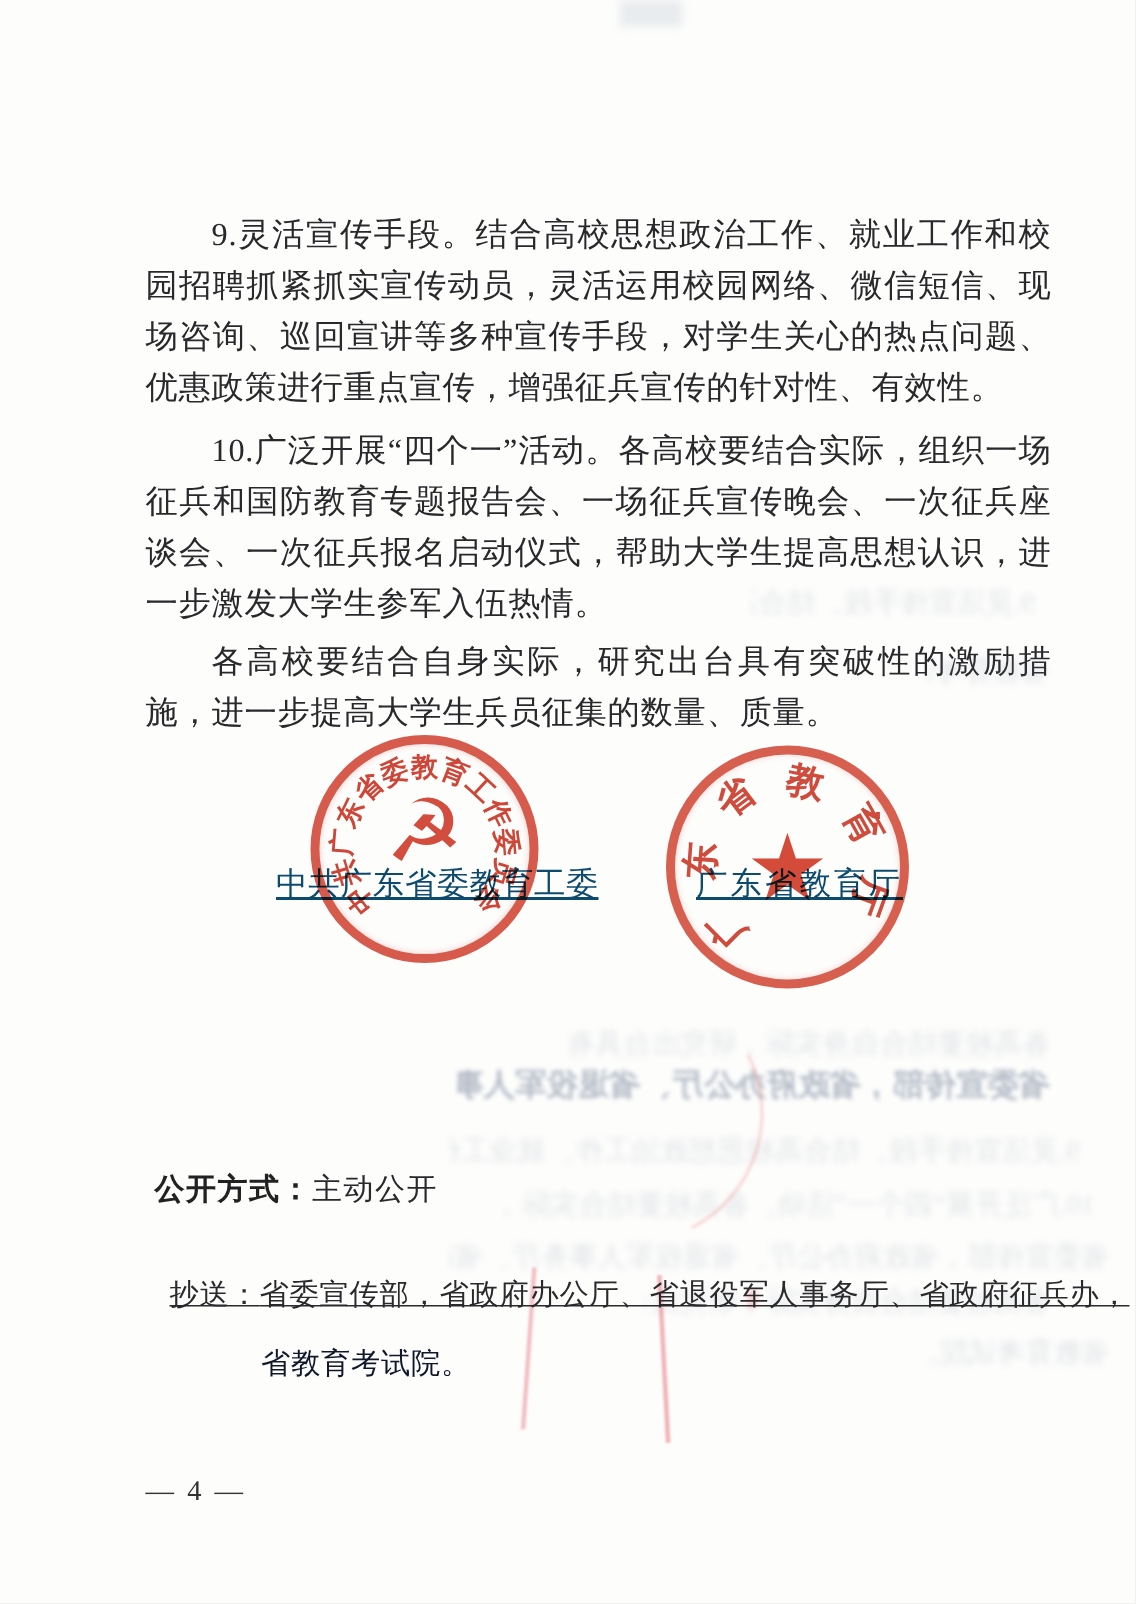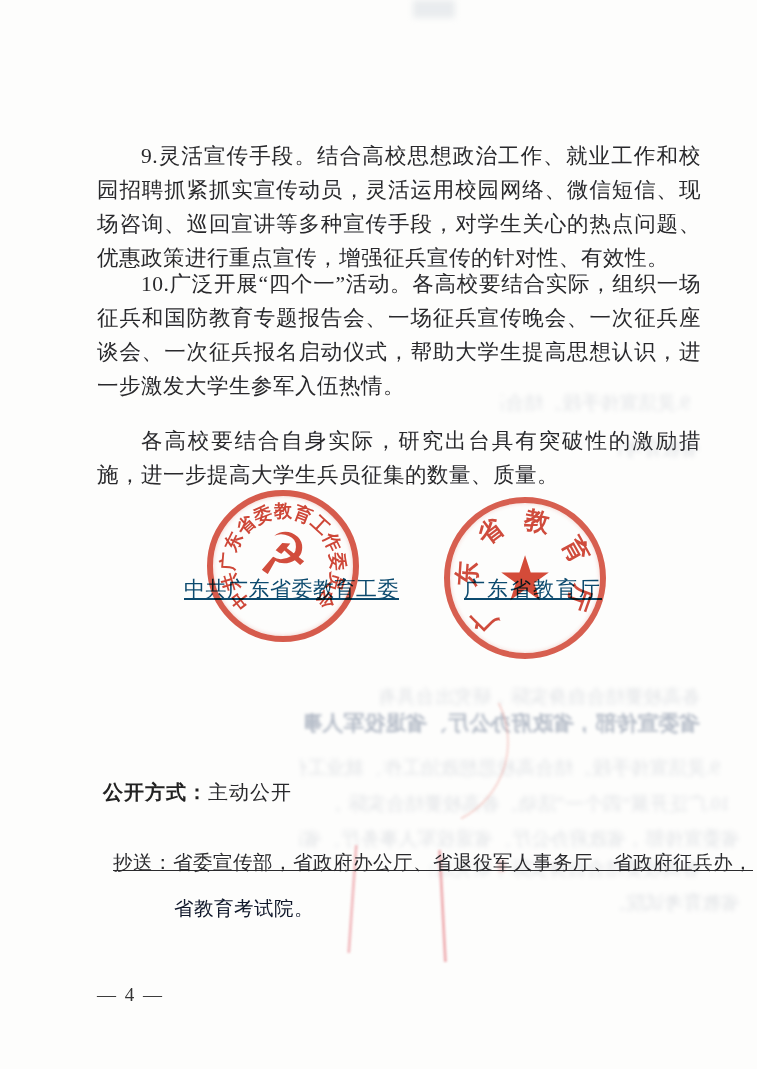--- a/index.html
+++ b/index.html
@@ -95,21 +95,21 @@
   .s4{left:498px;top:860px;width:7px;height:12px;background:rgba(230,120,120,0.30);filter:blur(1.5px);}
   .s5{left:413px;top:0;width:42px;height:18px;background:rgba(175,188,200,0.25);filter:blur(3px);}
 </style>
 </head>
 <body>
 
 <div class="page">
 
   <section>
     <p class="para" style="top:139px">9.灵活宣传手段。结合高校思想政治工作、就业工作和校园招聘抓紧抓实宣传动员，灵活运用校园网络、微信短信、现场咨询、巡回宣讲等多种宣传手段，对学生关心的热点问题、优惠政策进行重点宣传，增强征兵宣传的针对性、有效性。</p>
-    <p class="para" style="top:267px">10.广泛开展“四个一”活动。各高校要结合实际，组织一场征兵和国防教育专题报告会、一场征兵宣传晚会、一次征兵座谈会、一次征兵报名启动仪式，帮助大学生提高思想认识，进一步激发大学生参军入伍热情。</p>
+    <p class="para" style="top:283px">10.广泛开展“四个一”活动。各高校要结合实际，组织一场征兵和国防教育专题报告会、一场征兵宣传晚会、一次征兵座谈会、一次征兵报名启动仪式，帮助大学生提高思想认识，进一步激发大学生参军入伍热情。</p>
     <p class="para" style="top:424px">各高校要结合自身实际，研究出台具有突破性的激励措施，进一步提高大学生兵员征集的数量、质量。</p>
   </section>
 
   <div class="ghost" style="left:500px;top:392px;width:190px;height:20px">9.灵活宣传手段。结合高校思想政治工作、就业工作和校园招聘抓紧抓实宣传动员，灵活运用校园网络、微信短信、现场咨询、巡回宣讲等多种宣传手段，对学生关心的热点问题、优惠政策进行重点宣传，增强征兵宣传的针对性、有效性。</div>
   <div class="ghost" style="left:618px;top:438px;width:82px;height:20px">省教育考试院。</div>
   <div class="ghost" style="left:380px;top:686px;width:320px;height:20px">各高校要结合自身实际，研究出台具有突破性的激励措施，进一步提高大学生兵员征集的数量、质量。</div>
   <div class="ghost strong" style="left:305px;top:713px;width:395px;height:24px">省委宣传部，省政府办公厅、省退役军人事务厅、省政府征兵办，</div>
   <div class="ghost" style="left:300px;top:757px;width:420px;height:20px">9.灵活宣传手段。结合高校思想政治工作、就业工作和校园招聘抓紧抓实宣传动员，灵活运用校园网络、微信短信、现场咨询、巡回宣讲等多种宣传手段，对学生关心的热点问题、优惠政策进行重点宣传，增强征兵宣传的针对性、有效性。</div>
   <div class="ghost" style="left:330px;top:793px;width:400px;height:20px">10.广泛开展“四个一”活动。各高校要结合实际，组织一场征兵和国防教育专题报告会、一场征兵宣传晚会、一次征兵座谈会、一次征兵报名启动仪式，帮助大学生提高思想认识，进一步激发大学生参军入伍热情。</div>
   <div class="ghost" style="left:300px;top:828px;width:440px;height:20px">省委宣传部，省政府办公厅、省退役军人事务厅、省政府征兵办，</div>

